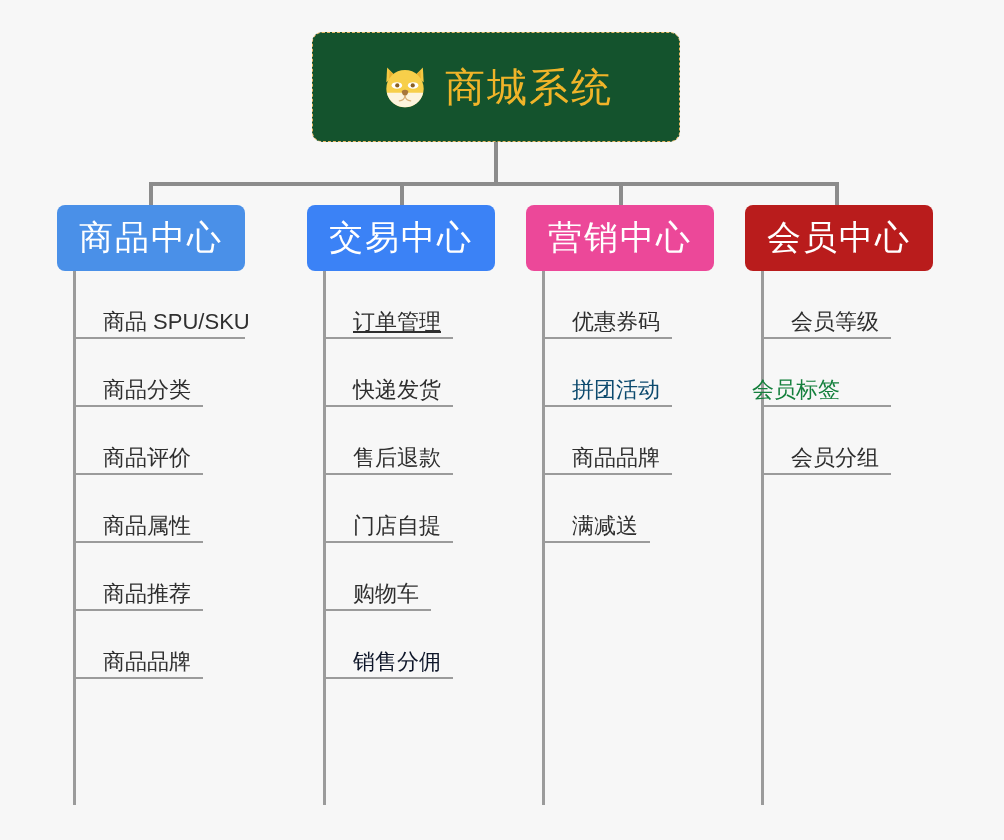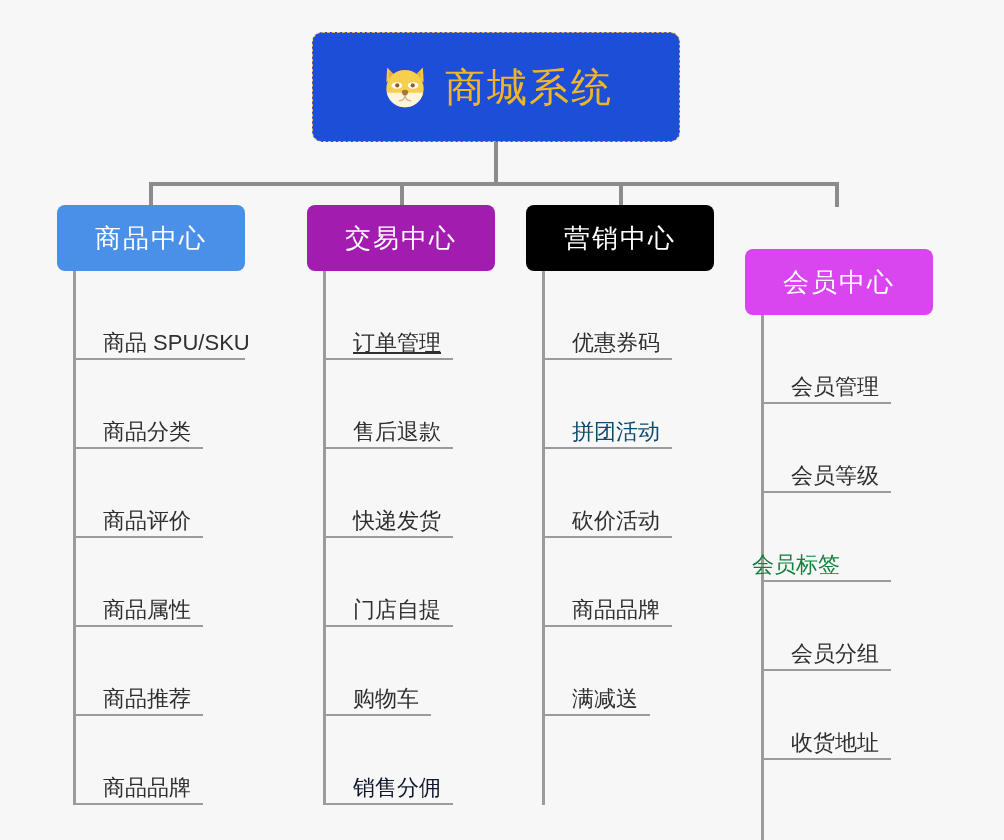--- a/index.html
+++ b/index.html
@@ -62,41 +62,41 @@
     top: 205px;
     width: 188px;
   }
   .branch-header {
     height: 66px;
     border-radius: 8px;
     display: flex;
     align-items: center;
     justify-content: center;
     color: #ffffff;
-    font-size: 26px;
+    font-size: 34px;
     letter-spacing: 2px;
     white-space: nowrap;
   }
 
   
   .leaf-list {
     position: relative;
     margin-top: 0;
     padding-top: 0;
   }
   .leaf-spine {
     position: absolute;
     left: 16px;
     top: 0;
     width: 3px;
     background: #9b9b9b;
   }
   .leaf-item {
     position: relative;
-    height: 89px;
+    height: 68px;
     display: flex;
     align-items: flex-end;
   }
   .leaf-label {
     margin-left: 46px;
     margin-bottom: 6px;
     font-size: 22px;
     color: #2f2f2f;
     white-space: nowrap;
     line-height: 1;
@@ -107,21 +107,21 @@
     bottom: 0;
     height: 2px;
     background: #9b9b9b;
   }
 </style>
 </head>
 <body style="background: rgb(247, 247, 247);">
 
 <div id="mindmap" style="background: rgb(247, 247, 247);">
 
-  <div class="root-node" style="border-color: rgb(232, 183, 101); background: #1d4ed8;">
+  <div class="root-node" style="border-color: rgb(232, 183, 101); background: #14532d;">
     <svg class="root-emoji" viewBox="0 0 64 64">
       <path d="M10 8 L9 26 L20 18 Z" fill="#f5c842"></path>
       <path d="M54 8 L55 26 L44 18 Z" fill="#f5c842"></path>
       <path d="M13 12 L12.5 22 L19 17 Z" fill="#e8b02e"></path>
       <path d="M51 12 L51.5 22 L45 17 Z" fill="#e8b02e"></path>
       <circle cx="32" cy="34" r="23" fill="#f7cf4a"></circle>
       <path d="M32 57 A23 23 0 0 0 54.4 39 L9.6 39 A23 23 0 0 0 32 57 Z" fill="#fdf4dd"></path>
       <path d="M12 26 q20 -6 40 0 q-1 10 -20 10 q-19 0 -20 -10 Z" fill="#f7cf4a"></path>
       <ellipse cx="22" cy="30" rx="6.5" ry="4" fill="#ffffff"></ellipse>
       <ellipse cx="42" cy="30" rx="6.5" ry="4" fill="#ffffff"></ellipse>
@@ -168,103 +168,91 @@
         <span class="leaf-underline" style="background: rgb(155, 155, 155); width: 130px;"></span>
       </div>
       <div class="leaf-item">
         <span class="leaf-label" style="color: rgb(47, 47, 47);">商品品牌</span>
         <span class="leaf-underline" style="background: rgb(155, 155, 155); width: 130px;"></span>
       </div>
     </div>
   </div>
 
   <div class="branch" style="left:307px;">
-    <div class="branch-header" style="background: #a21caf;">
+    <div class="branch-header" style="background: #3b82f6;">
       <span>交易中心</span>
     </div>
     <div class="leaf-list">
       <div class="leaf-spine" style="background: rgb(155, 155, 155); height: 534px;"></div>
       <div class="leaf-item">
         <span class="leaf-label" style="color: rgb(47, 47, 47); text-decoration: underline;">订单管理</span>
         <span class="leaf-underline" style="background: rgb(155, 155, 155); width: 130px;"></span>
       </div>
       <div class="leaf-item">
+        <span class="leaf-label" style="color: rgb(47, 47, 47);">快递发货</span>
+        <span class="leaf-underline" style="background: rgb(155, 155, 155); width: 130px;"></span>
+      </div>
+      <div class="leaf-item">
         <span class="leaf-label" style="color: rgb(47, 47, 47);">售后退款</span>
-        <span class="leaf-underline" style="background: rgb(155, 155, 155); width: 130px;"></span>
-      </div>
-      <div class="leaf-item">
-        <span class="leaf-label" style="color: rgb(47, 47, 47);">快递发货</span>
         <span class="leaf-underline" style="background: rgb(155, 155, 155); width: 130px;"></span>
       </div>
       <div class="leaf-item">
         <span class="leaf-label" style="color: rgb(47, 47, 47);">门店自提</span>
         <span class="leaf-underline" style="background: rgb(155, 155, 155); width: 130px;"></span>
       </div>
       <div class="leaf-item">
         <span class="leaf-label" style="color: rgb(47, 47, 47);">购物车</span>
         <span class="leaf-underline" style="background: rgb(155, 155, 155); width: 108px;"></span>
       </div>
       <div class="leaf-item">
         <span class="leaf-label" style="color: #0f172a;">销售分佣</span>
         <span class="leaf-underline" style="background: rgb(155, 155, 155); width: 130px;"></span>
       </div>
     </div>
   </div>
 
   <div class="branch" style="left:526px;">
-    <div class="branch-header" style="background: #000000;">
+    <div class="branch-header" style="background: #ec4899;">
       <span>营销中心</span>
     </div>
     <div class="leaf-list">
       <div class="leaf-spine" style="background: rgb(155, 155, 155); height: 534px;"></div>
       <div class="leaf-item">
         <span class="leaf-label" style="color: rgb(47, 47, 47);">优惠券码</span>
         <span class="leaf-underline" style="background: rgb(155, 155, 155); width: 130px;"></span>
       </div>
       <div class="leaf-item">
         <span class="leaf-label" style="color: #0c4a6e;">拼团活动</span>
-        <span class="leaf-underline" style="background: rgb(155, 155, 155); width: 130px;"></span>
-      </div>
-      <div class="leaf-item">
-        <span class="leaf-label" style="color: rgb(47, 47, 47);">砍价活动</span>
         <span class="leaf-underline" style="background: rgb(155, 155, 155); width: 130px;"></span>
       </div>
       <div class="leaf-item">
         <span class="leaf-label" style="color: rgb(47, 47, 47);">商品品牌</span>
         <span class="leaf-underline" style="background: rgb(155, 155, 155); width: 130px;"></span>
       </div>
       <div class="leaf-item">
         <span class="leaf-label" style="color: rgb(47, 47, 47);">满减送</span>
         <span class="leaf-underline" style="background: rgb(155, 155, 155); width: 108px;"></span>
       </div>
     </div>
   </div>
 
   <div class="branch" style="left:745px;">
-    <div class="branch-header" style="background: #d946ef; margin-top: 44px;">
+    <div class="branch-header" style="background: #b91c1c;">
       <span>会员中心</span>
     </div>
     <div class="leaf-list">
       <div class="leaf-spine" style="background: rgb(155, 155, 155); height: 534px;"></div>
       <div class="leaf-item">
-        <span class="leaf-label" style="color: rgb(47, 47, 47);">会员管理</span>
-        <span class="leaf-underline" style="background: rgb(155, 155, 155); width: 130px;"></span>
-      </div>
-      <div class="leaf-item">
         <span class="leaf-label" style="color: rgb(47, 47, 47);">会员等级</span>
         <span class="leaf-underline" style="background: rgb(155, 155, 155); width: 130px;"></span>
       </div>
       <div class="leaf-item">
         <span class="leaf-label" style="color: #15803d; margin-left: 7px;">会员标签</span>
         <span class="leaf-underline" style="background: rgb(155, 155, 155); width: 130px;"></span>
       </div>
       <div class="leaf-item">
         <span class="leaf-label" style="color: rgb(47, 47, 47);">会员分组</span>
         <span class="leaf-underline" style="background: rgb(155, 155, 155); width: 130px;"></span>
       </div>
-      <div class="leaf-item">
-        <span class="leaf-label" style="color: rgb(47, 47, 47);">收货地址</span>
-        <span class="leaf-underline" style="background: rgb(155, 155, 155); width: 130px;"></span>
-      </div>
     </div>
   </div>
 
 </div>
 
 </body></html>

